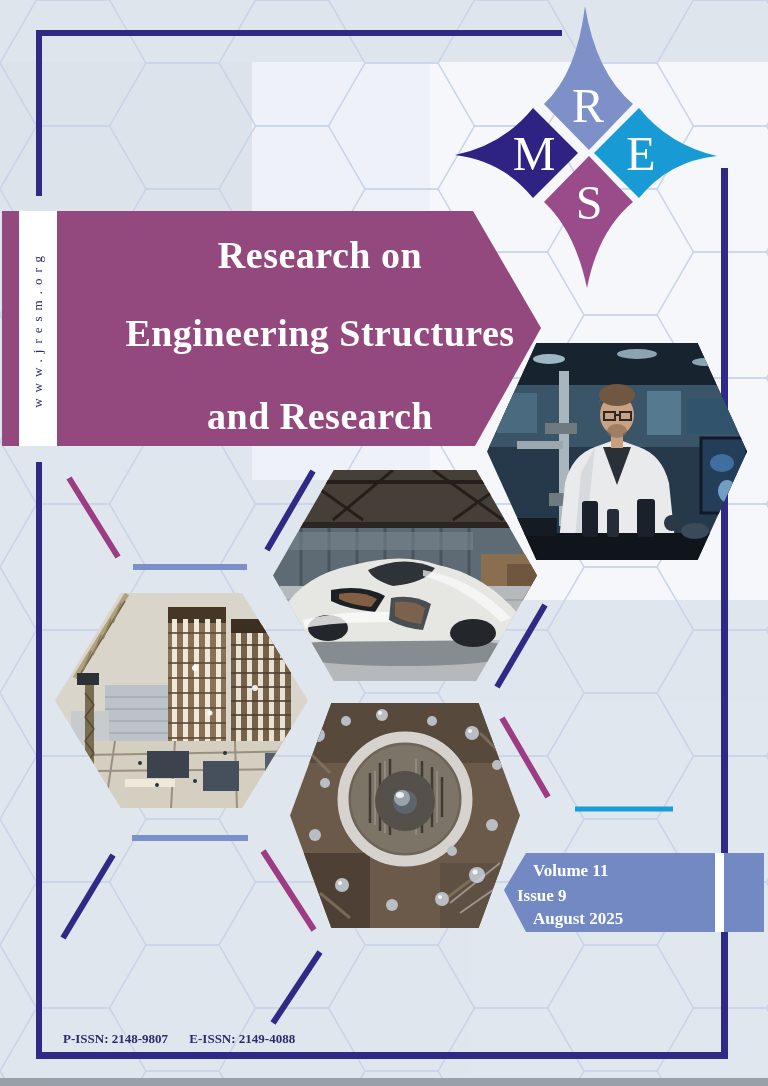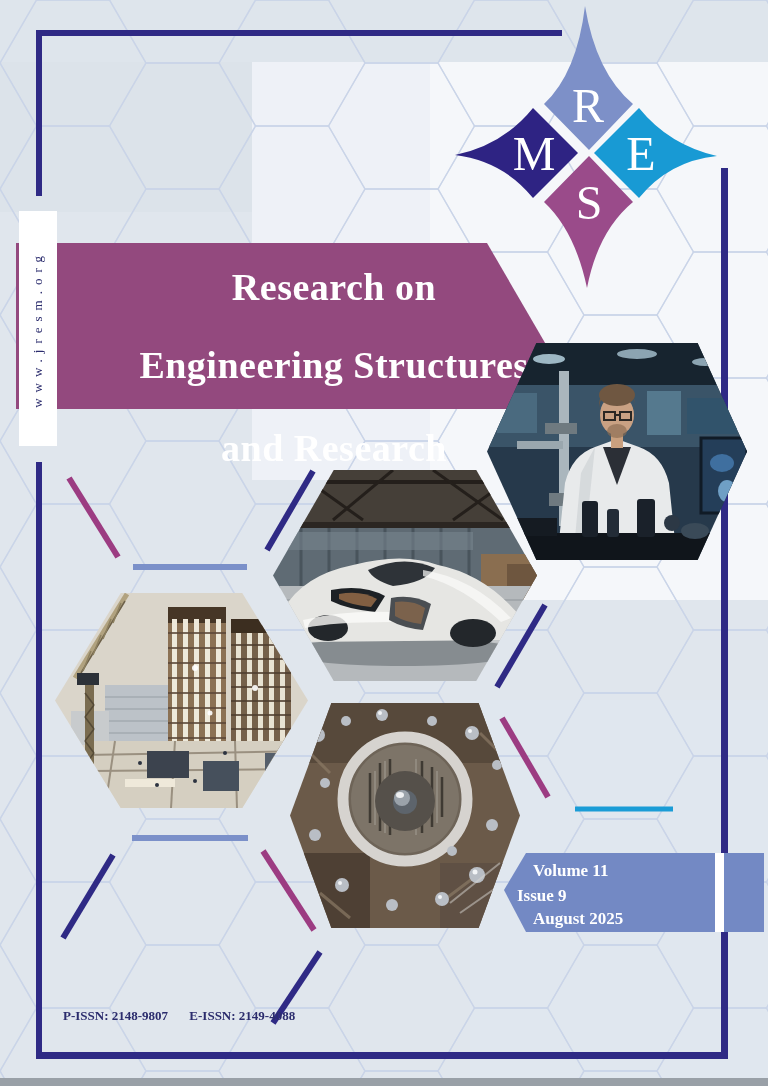--- a/index.html
+++ b/index.html
@@ -11,24 +11,23 @@
   .patch{position:absolute;}
   #hexbg,#deco{position:absolute;left:0;top:0;pointer-events:none;}
   .hexcell{fill:none;stroke:var(--hexline);stroke-width:1.3;opacity:.85;}
   .ln{stroke:var(--navy);stroke-width:6;}
   .lp{stroke:var(--purpleline);stroke-width:6;}
   .lb{stroke:var(--bluebar);stroke-width:6;}
   .lc{stroke:var(--cyan);stroke-width:5;}
   .frame{position:absolute;background:var(--navy);}
   
   #title-banner{
-    position:absolute;left:16px;top:211px;width:560px;height:166px;
+    position:absolute;left:2px;top:211px;width:560px;height:235px;
     background:var(--bannerpurple);
     clip-path:polygon(0px 0px,471px 0px,539px 117px,473px 235px,0px 235px);
-    margin-top:32px;
   }
   .title-line{
     position:absolute;left:78px;width:480px;text-align:center;
     color:#fff;font-weight:bold;font-size:38px;letter-spacing:.5px;
     font-family:"Liberation Serif",serif;white-space:nowrap;
   }
   #website-strip{position:absolute;left:19px;top:211px;width:38px;height:235px;background:#fff;
     display:flex;align-items:center;justify-content:center;}
   #website-strip span{
     writing-mode:vertical-rl;transform:rotate(180deg);
@@ -39,21 +38,21 @@
   .hexphoto svg{display:block;width:100%;height:100%;}
   
   #issue-banner{
     position:absolute;left:504px;top:853px;width:260px;height:79px;
     background:var(--issueblue);
     clip-path:polygon(22px 0px,260px 0px,260px 79px,22px 79px,0px 37px);
   }
   #issue-banner .il{position:absolute;color:#fff;font-weight:bold;font-size:17px;
     font-family:"Liberation Serif",serif;white-space:nowrap;}
   #issue-gap{position:absolute;left:211px;top:0;width:9px;height:79px;background:#fff;}
-  #issn-line{position:absolute;left:63px;top:1008px;font-size:13px;font-weight:bold;
+  #issn-line{position:absolute;left:63px;top:1031px;font-size:13px;font-weight:bold;
     color:var(--textnavy);font-family:"Liberation Serif",serif;white-space:nowrap;}
   #issn-line .e{margin-left:18px;}
   #gray-band{position:absolute;left:0;top:1078px;width:768px;height:8px;background:var(--grayband);}
   #logo-svg{position:absolute;left:440px;top:0;width:300px;height:300px;}
   .logo-letter{fill:#fff;font-family:"Liberation Serif",serif;font-size:48px;text-anchor:middle;}
 </style>
 </head>
 <body>
 
 <div id="cover">

